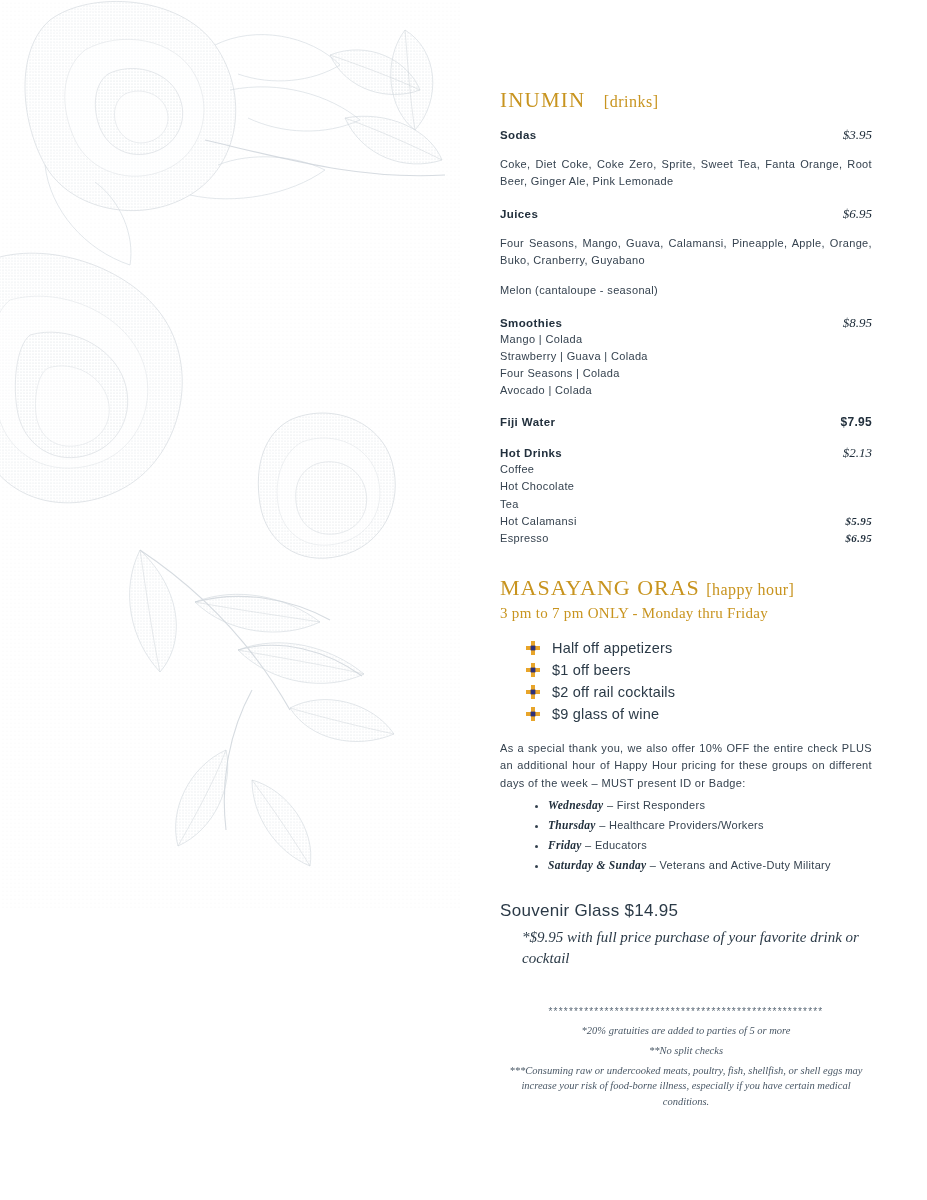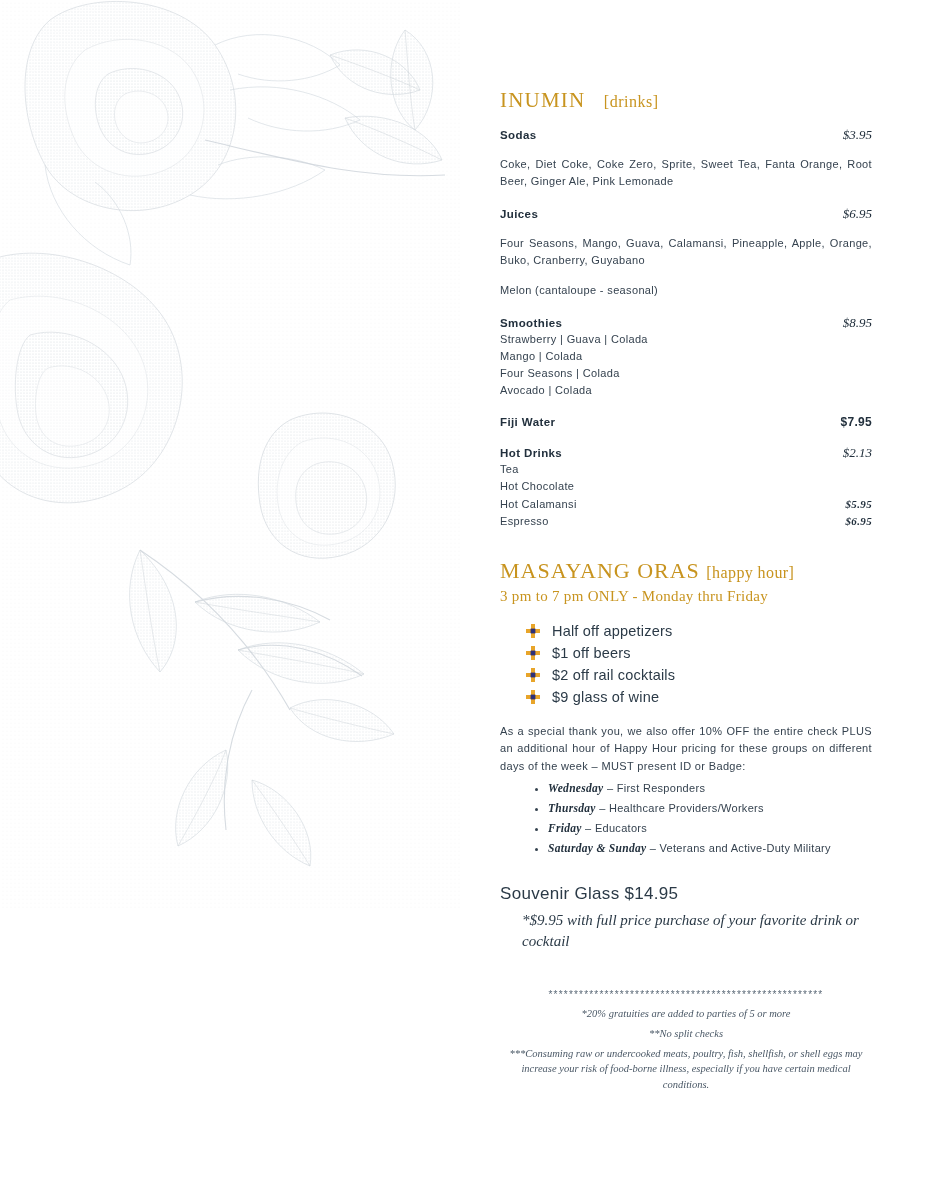--- a/index.html
+++ b/index.html
@@ -330,48 +330,51 @@
     <div class="group-desc">Four Seasons, Mango, Guava, Calamansi, Pineapple, Apple, Orange, Buko, Cranberry, Guyabano</div>
     <div class="group-desc nojustify">Melon (cantaloupe - seasonal)</div>
   </div>
 
   <div class="group">
     <div class="group-row">
       <span class="group-name">Smoothies</span>
       <span class="group-price">$8.95</span>
     </div>
     <div class="line-row">
+      <span>Mango | Colada</span>
+    </div>
+    <div class="line-row">
       <span>Strawberry | Guava | Colada</span>
-    </div>
-    <div class="line-row">
-      <span>Mango | Colada</span>
     </div>
     <div class="line-row">
       <span>Four Seasons | Colada</span>
     </div>
     <div class="line-row">
       <span>Avocado | Colada</span>
     </div>
   </div>
 
   <div class="single-row">
     <span class="group-name">Fiji Water</span>
     <span class="sp">$7.95</span>
   </div>
 
   <div class="group">
     <div class="group-row">
       <span class="group-name">Hot Drinks</span>
       <span class="group-price">$2.13</span>
     </div>
     <div class="line-row">
+      <span>Coffee</span>
+    </div>
+    <div class="line-row">
+      <span>Hot Chocolate</span>
+    </div>
+    <div class="line-row">
       <span>Tea</span>
-    </div>
-    <div class="line-row">
-      <span>Hot Chocolate</span>
     </div>
     <div class="line-row">
       <span>Hot Calamansi</span>
       <span class="lp">$5.95</span>
     </div>
     <div class="line-row">
       <span>Espresso</span>
       <span class="lp">$6.95</span>
     </div>
   </div>

